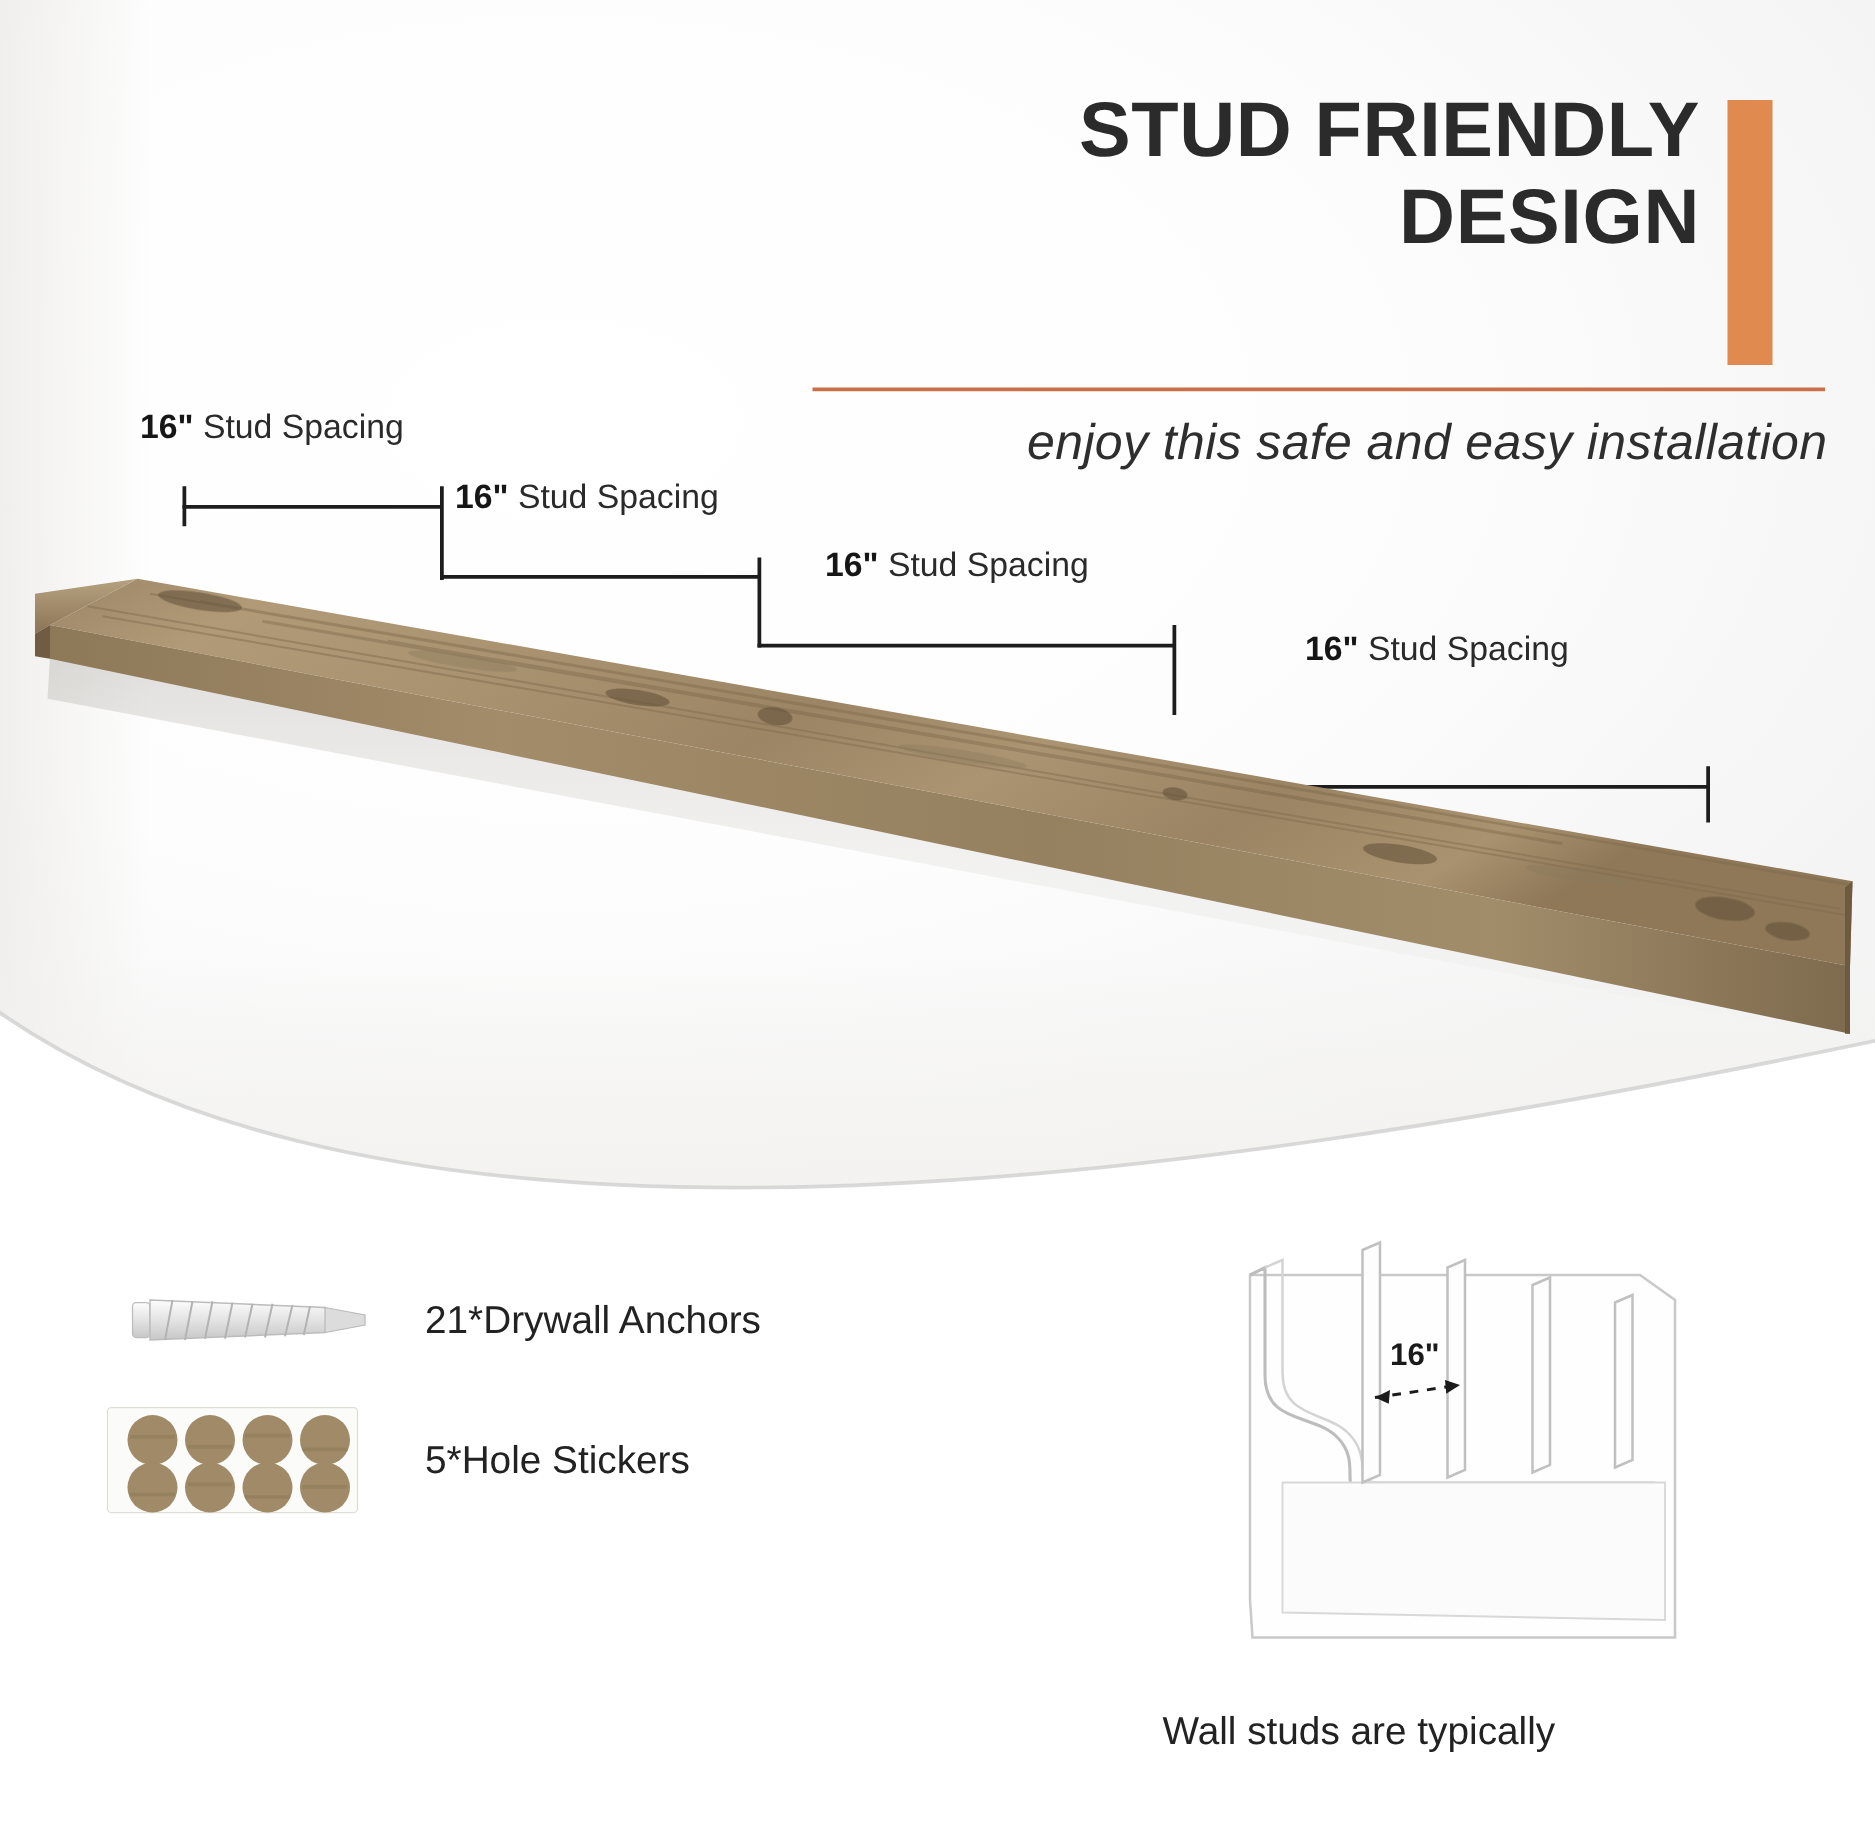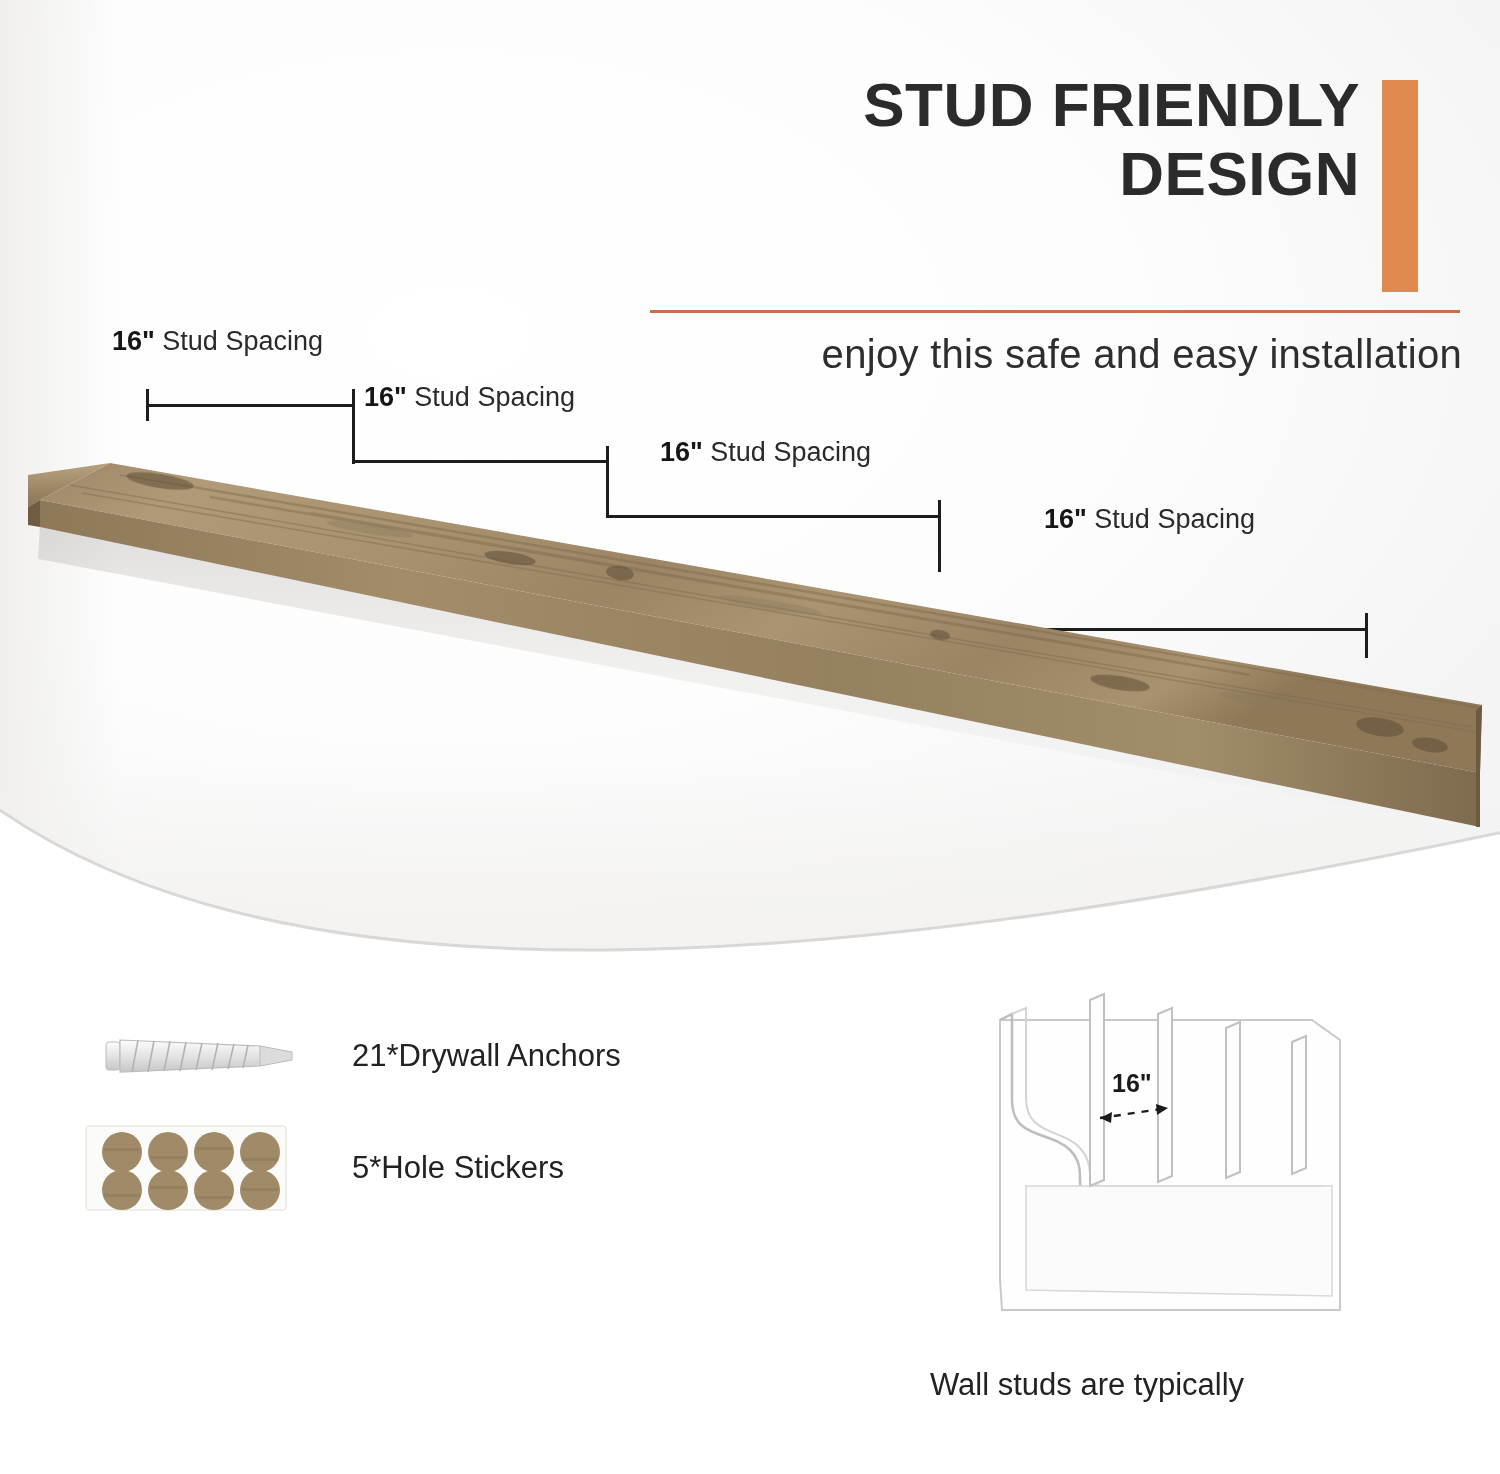--- a/index.html
+++ b/index.html
@@ -73,20 +73,21 @@
   }
   #headline-sub {
     position: absolute;
     left: 0;
     top: 262px;
     width: 822px;
     text-align: right;
     font-size: 40px;
     color: #2e2e2e;
     letter-spacing: 0.3px;
+    font-style: italic;
   }
 
   
   .measure {
     position: absolute;
     height: 3px;
     background: #1d1d1d;
   }
   .tick {
     position: absolute;
@@ -129,21 +130,20 @@
     position: absolute;
     left: 60px;
     top: 1000px;
     width: 720px;
   }
   .part-row {
     position: relative;
     height: 112px;
     display: flex;
     align-items: center;
-    gap: 12px;
   }
   .part-icon {
     width: 250px;
     height: 100px;
     position: relative;
     flex: 0 0 250px;
   }
   .part-label {
     font-size: 31px;
     color: #222;

